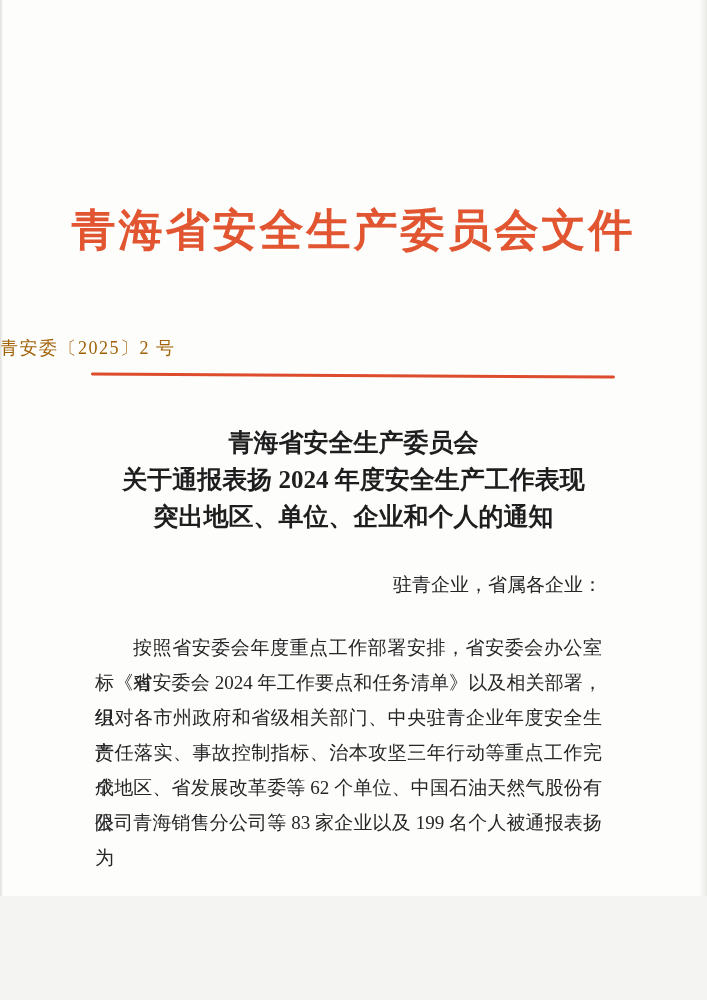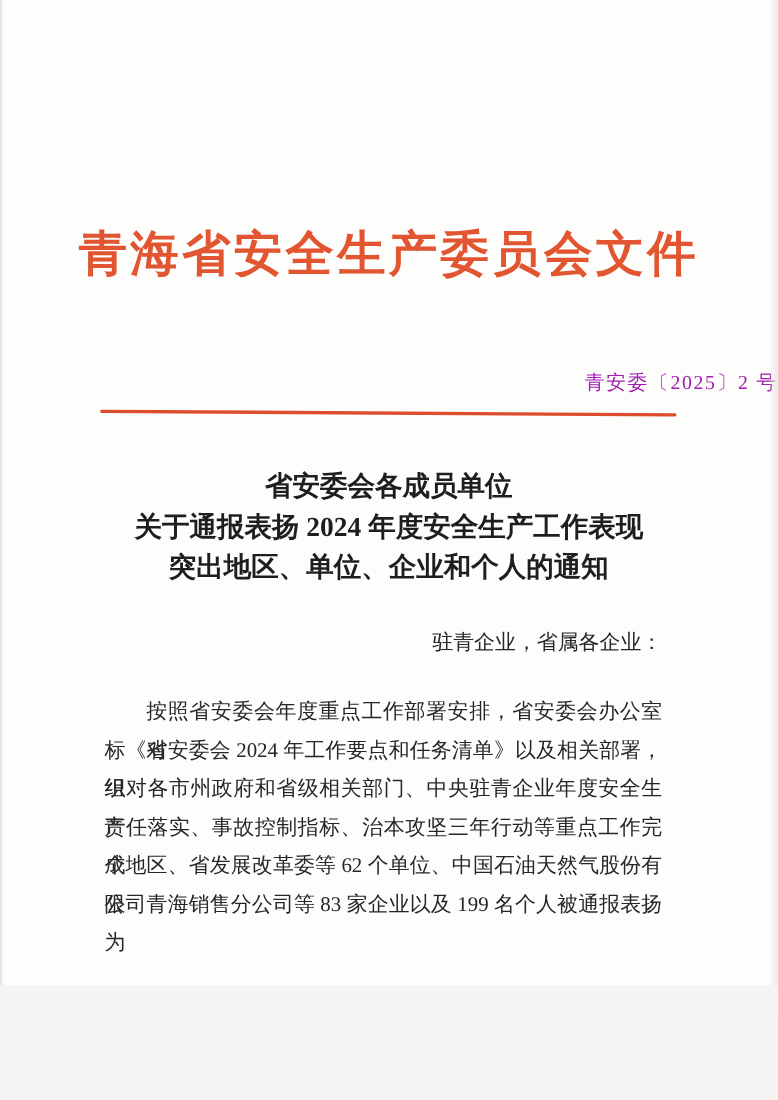--- a/index.html
+++ b/index.html
@@ -45,25 +45,25 @@
     letter-spacing: 3px;
     color: var(--accent_red, #e25531);
     white-space: nowrap;
   }
 
   .doc-number {
     position: absolute;
     top: 335px;
     left: 0;
     right: 0;
-    text-align: right;
+    text-align: left;
     font-size: 18px;
     line-height: 26px;
     letter-spacing: 1.5px;
-    color: #a21caf;
+    color: #a16207;
   }
 
   .red-rule {
     position: absolute;
     top: 374px;
     left: 91px;
     width: 524px;
     height: 3px;
     background: var(--rule_red, #dd4c2c);
     transform: rotate(0.35deg);
@@ -123,21 +123,21 @@
 
 <div class="canvas">
 
   <div class="org-header">青海省安全生产委员会文件</div>
 
   <div class="doc-number">青安委〔2025〕2 号</div>
 
   <div class="red-rule"></div>
 
   <div class="doc-title">
-    <div class="t-line">省安委会各成员单位</div>
+    <div class="t-line">青海省安全生产委员会</div>
     <div class="t-line">关于通报表扬 2024 年度安全生产工作表现</div>
     <div class="t-line">突出地区、单位、企业和个人的通知</div>
   </div>
 
   <div class="body-block">
     <div class="line">驻青企业，省属各企业：</div>
     <div class="line j indent">按照省安委会年度重点工作部署安排，省安委会办公室对</div>
     <div class="line j">标《省安委会 2024 年工作要点和任务清单》以及相关部署，组</div>
     <div class="line j">织对各市州政府和省级相关部门、中央驻青企业年度安全生产</div>
     <div class="line j">责任落实、事故控制指标、治本攻坚三年行动等重点工作完成</div>

